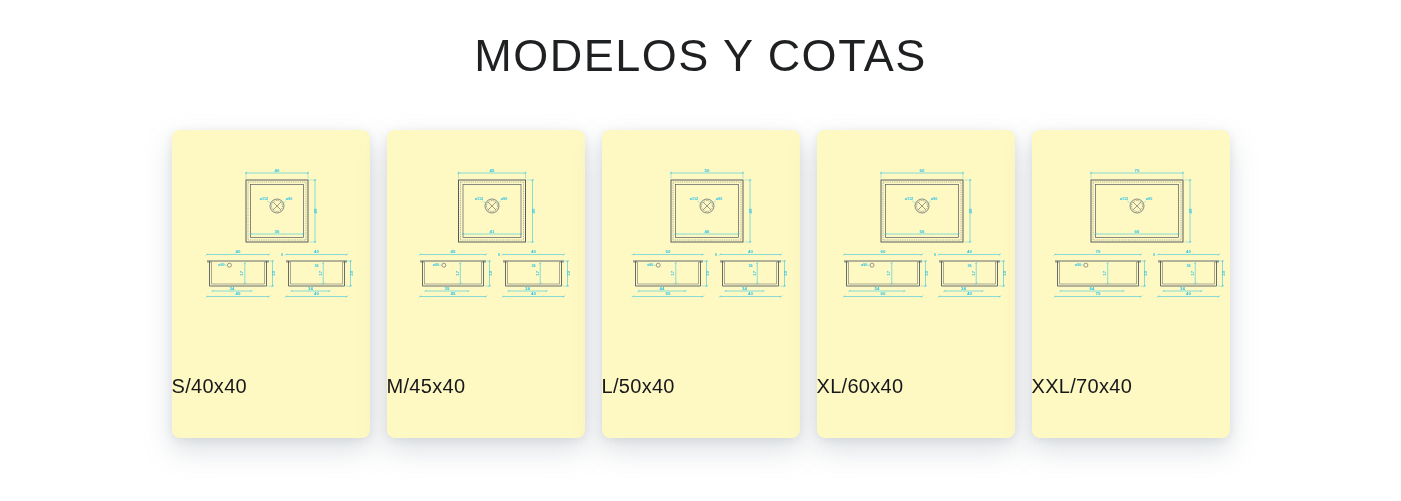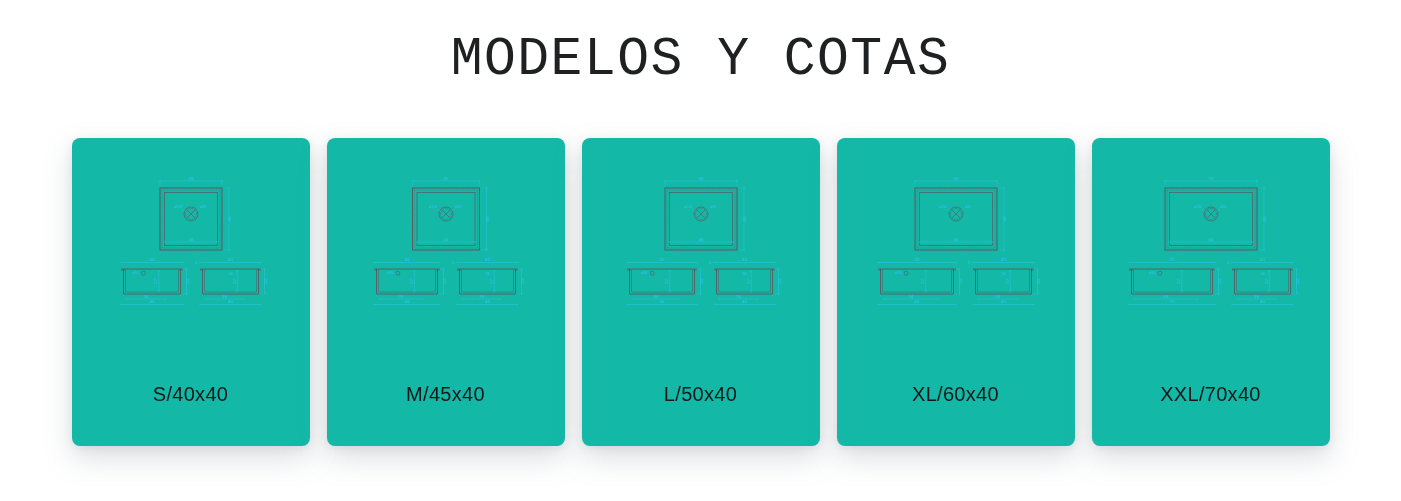--- a/index.html
+++ b/index.html
@@ -3,32 +3,31 @@
 <meta charset="utf-8">
 <style>
   * { margin:0; padding:0; box-sizing:border-box; }
   html,body { background:#ffffff; }
   .page {
     width:1401px; height:501px; background:#ffffff; overflow:hidden;
     font-family:"Liberation Sans", sans-serif; position:relative;
   }
   .page-title {
     text-align:center; padding-top:30px;
-    font-size:53px; font-weight:300; letter-spacing:1.5px;
+    font-size:45px; font-weight:300; letter-spacing:1.5px;
     color:#1e2022;
-    font-family:Liberation Mono, monospace;
   }
   .cards-row {
     display:flex; justify-content:center; gap:17px;
     margin-top:48px; padding:0 60px;
   }
   .model-card {
-    width:238px; height:308px; background:#14b8a6; border-radius:8px;
+    width:198px; height:308px; background:#fef9c3; border-radius:8px;
     box-shadow:0 12px 28px rgba(130,140,150,0.28), 0 2px 8px rgba(130,140,150,0.16);
-    display:flex; flex-direction:column; align-items:center;
+    display:flex; flex-direction:column; align-items:flex-start;
   }
   .model-card svg.drawing { margin-top:34px; display:block; }
   .model-size-label {
     margin-top:auto; margin-bottom:40px;
     font-size:20px; color:#17181a; letter-spacing:0.3px;
   }
 </style>
 </head>
 <body>
 

